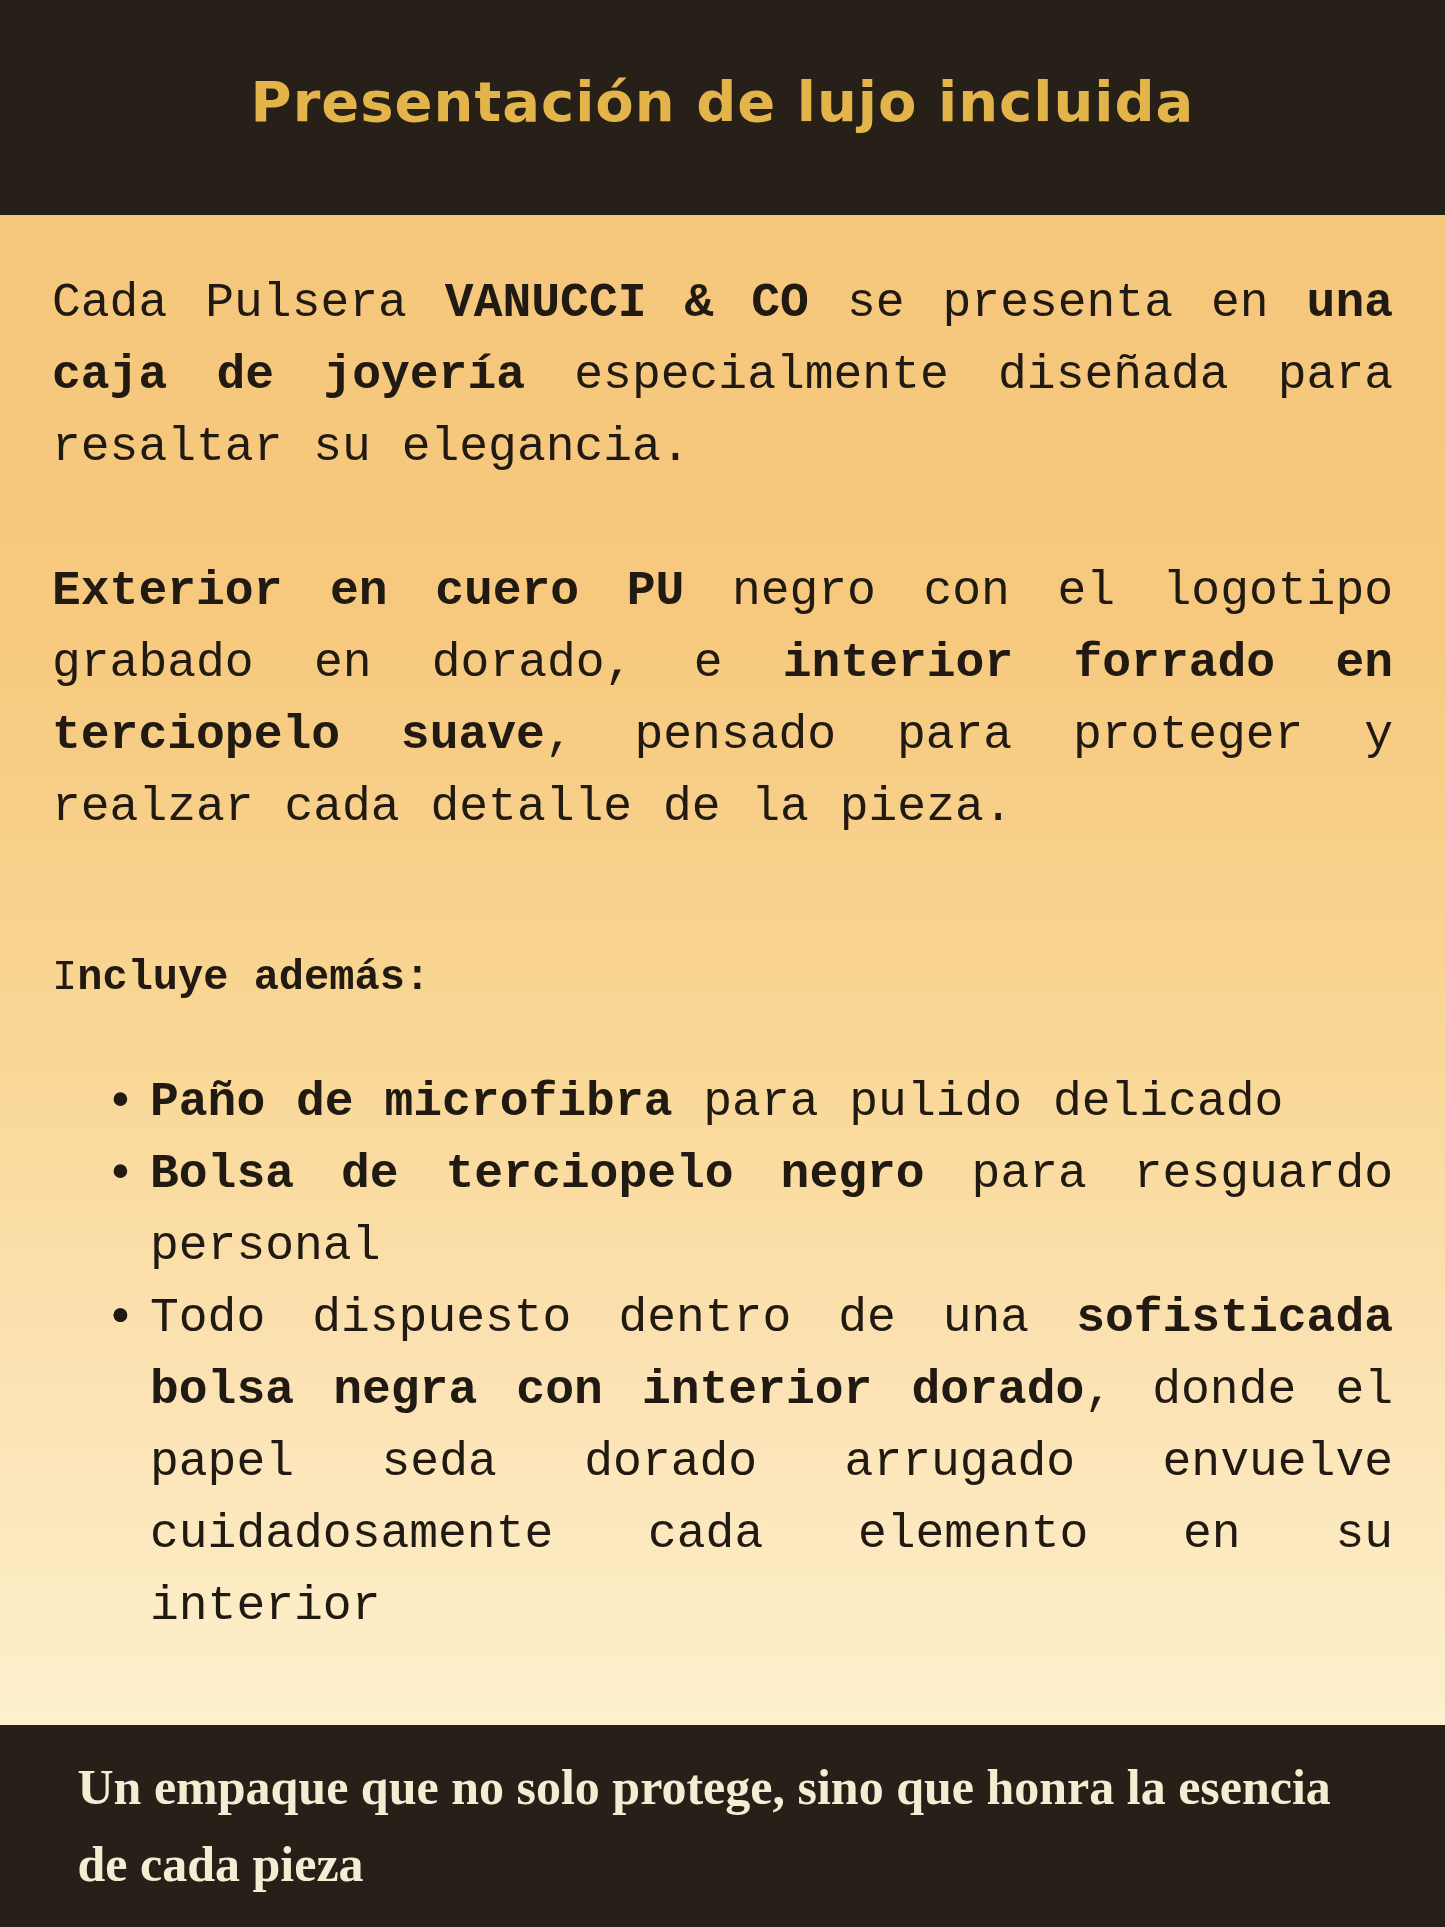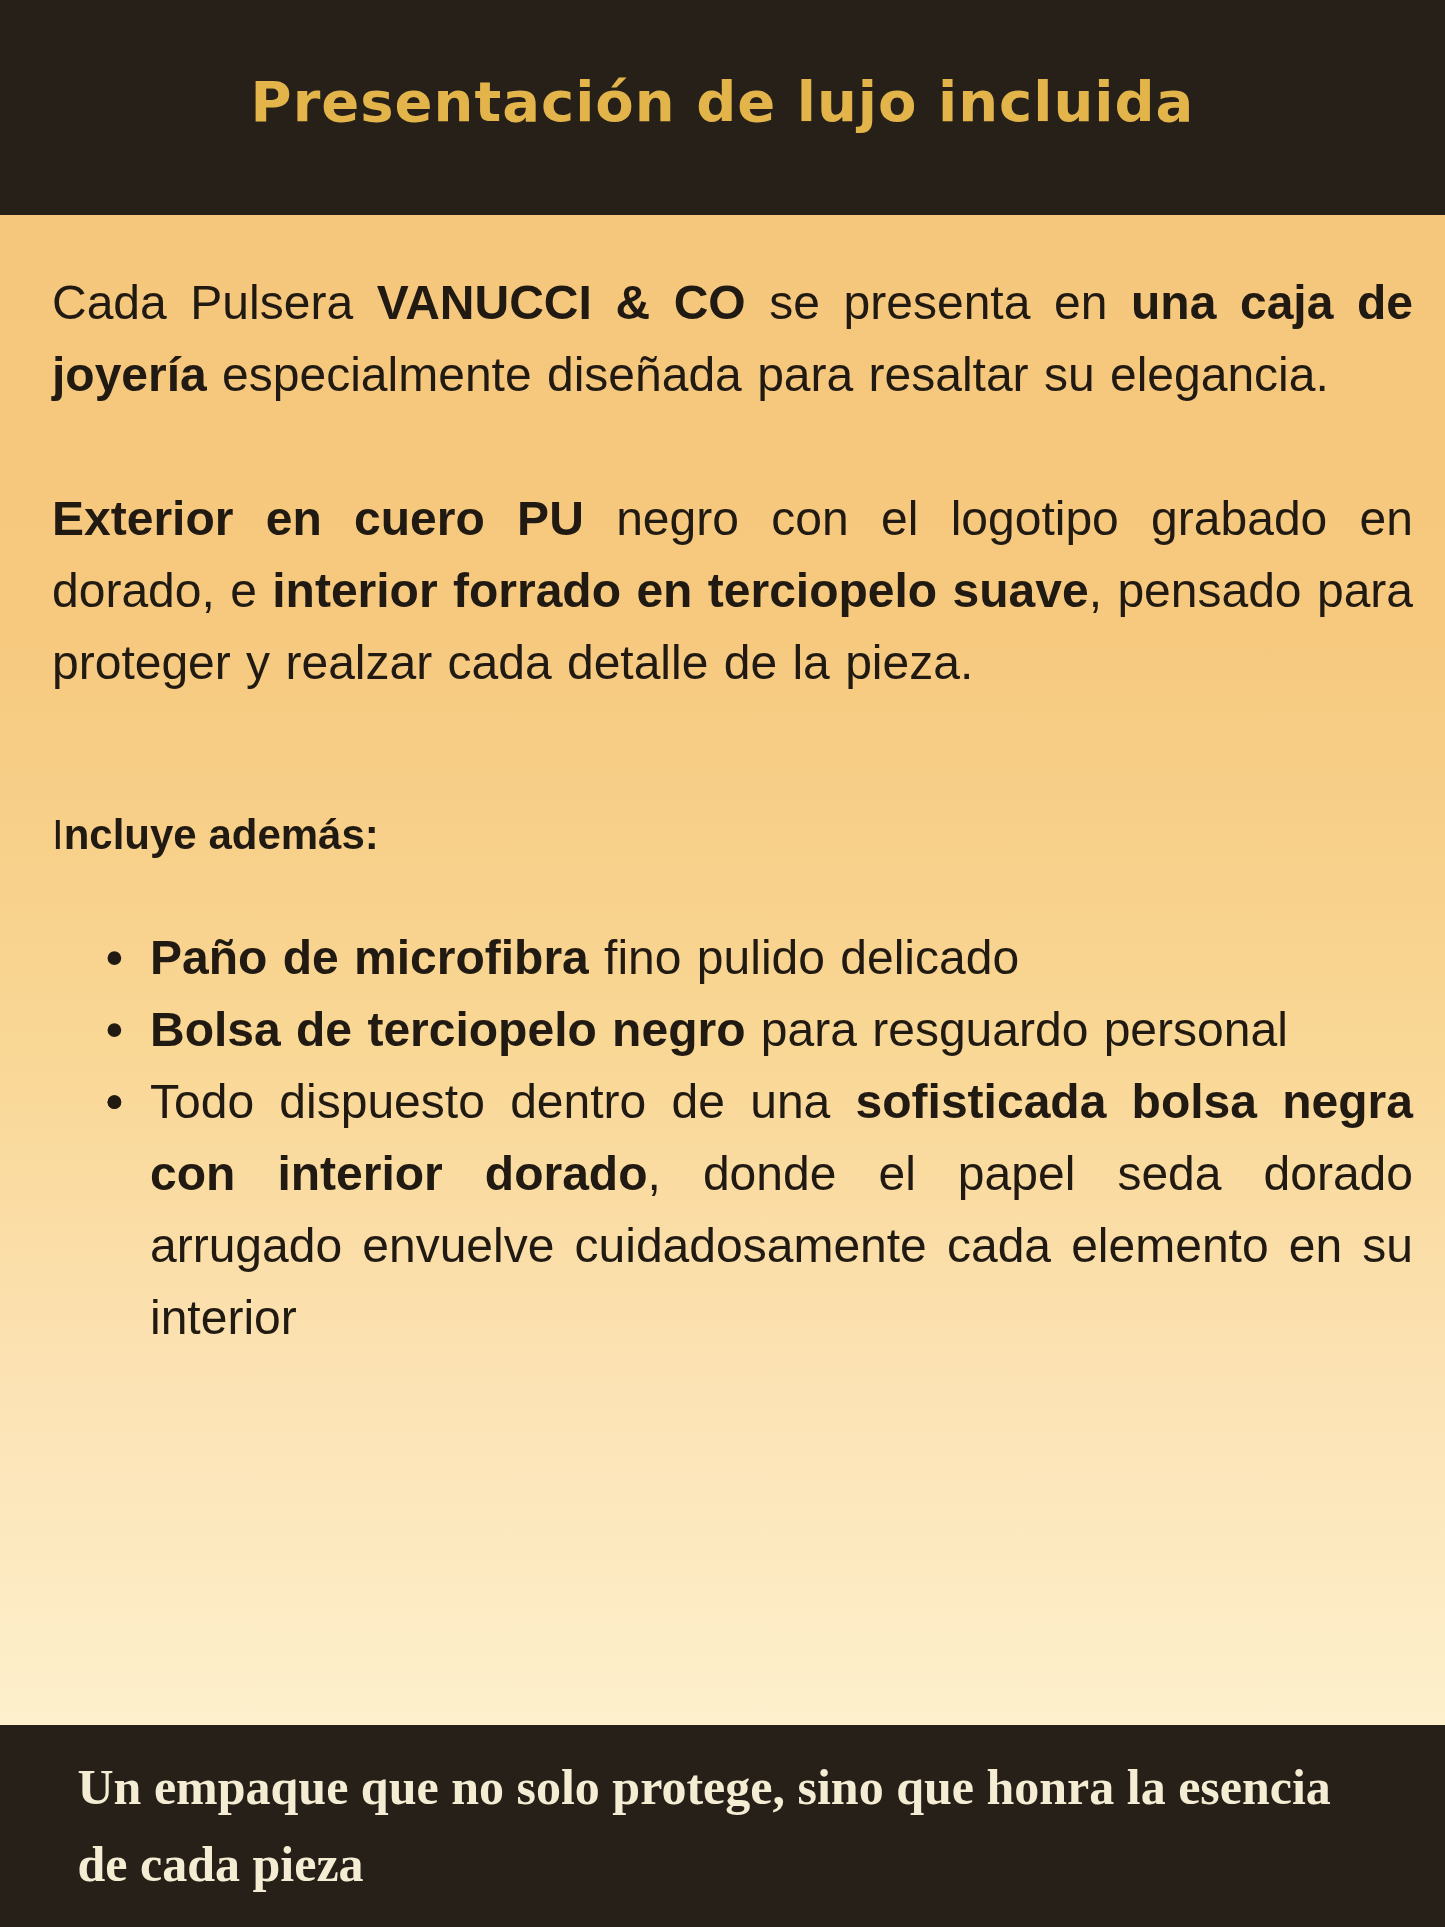--- a/index.html
+++ b/index.html
@@ -37,22 +37,22 @@
 
   
   .body {
     flex: 1 1 auto;
     background: linear-gradient(180deg,
       var(--background-gradient-top, #f5c77c) 0%,
       #f6c97f 28%,
       var(--background-gradient-mid, #f9d795) 55%,
       #fce3b5 78%,
       var(--background-gradient-bottom, #fdf0cc) 100%);
-    padding: 52px 32px 0 52px;
-    font-family: Liberation Sans, sans-serif;
+    padding: 52px 52px 0 52px;
+    font-family: Liberation Mono, monospace;
     font-size: 48px;
     line-height: 1.5;
     color: var(--body-text, #211a12);
   }
   .body p {
     margin: 0;
     text-align: justify;
     word-spacing: 2px;
   }
   .paragraph-exterior { margin-top: 72px !important; }
@@ -114,21 +114,21 @@
 
     <p class="paragraph-intro"><span>Cada Pulsera </span><b>VANUCCI &amp; CO</b><span> se presenta en </span><b>una caja de joyería</b><span> especialmente diseñada para resaltar su elegancia.</span></p>
 
     <p class="paragraph-exterior"><b>Exterior en cuero PU</b><span> negro con el logotipo grabado en dorado, e </span><b>interior forrado en terciopelo suave</b><span>, pensado para proteger y realzar cada detalle de la pieza.</span></p>
 
     <h2 class="includes-heading"><span>I</span><b>ncluye además:</b></h2>
 
     <ul class="includes-list">
       <li>
         <span class="bullet">•</span>
-        <span class="li-text"><b>Paño de microfibra</b><span> fino pulido delicado</span></span>
+        <span class="li-text"><b>Paño de microfibra</b><span> para pulido delicado</span></span>
       </li>
       <li>
         <span class="bullet">•</span>
         <span class="li-text"><b>Bolsa de terciopelo negro</b><span> para resguardo personal</span></span>
       </li>
       <li>
         <span class="bullet">•</span>
       </li>
       <li>
         <span class="bullet">•</span>

